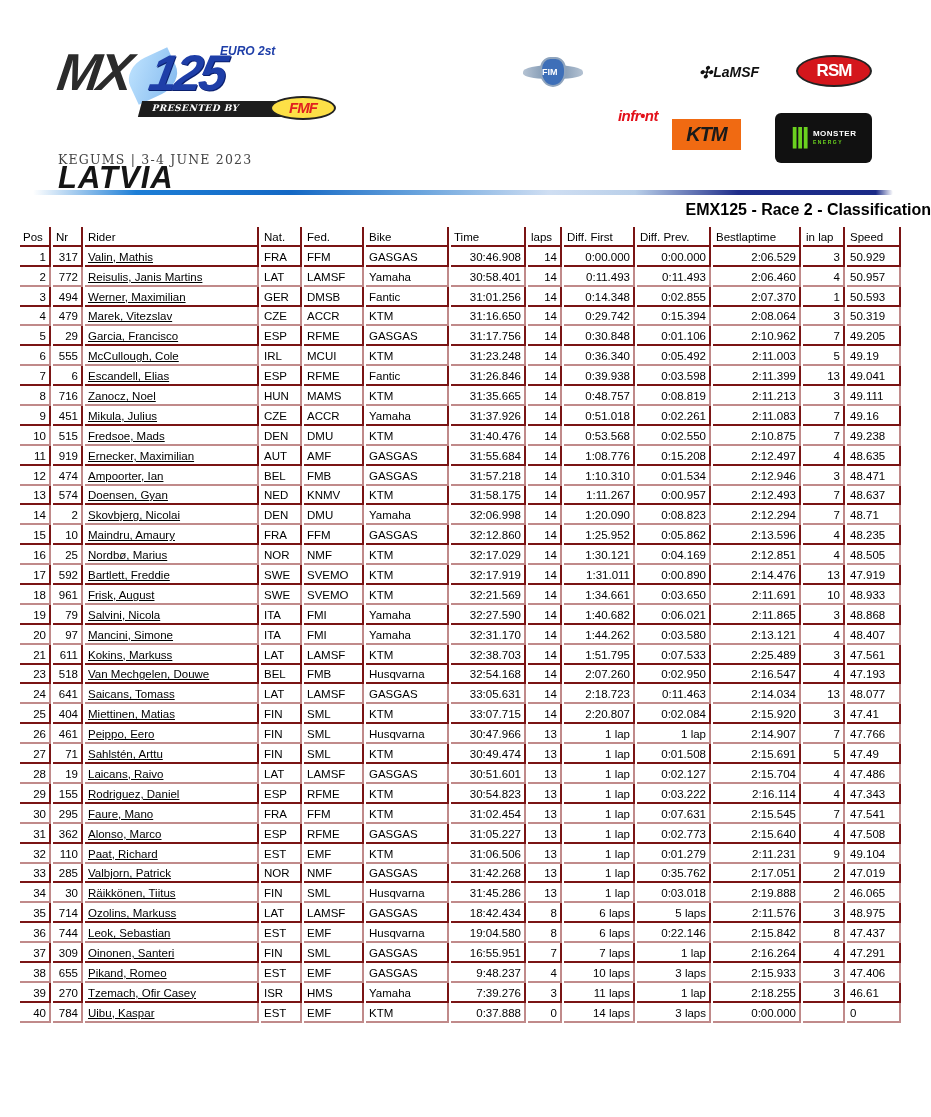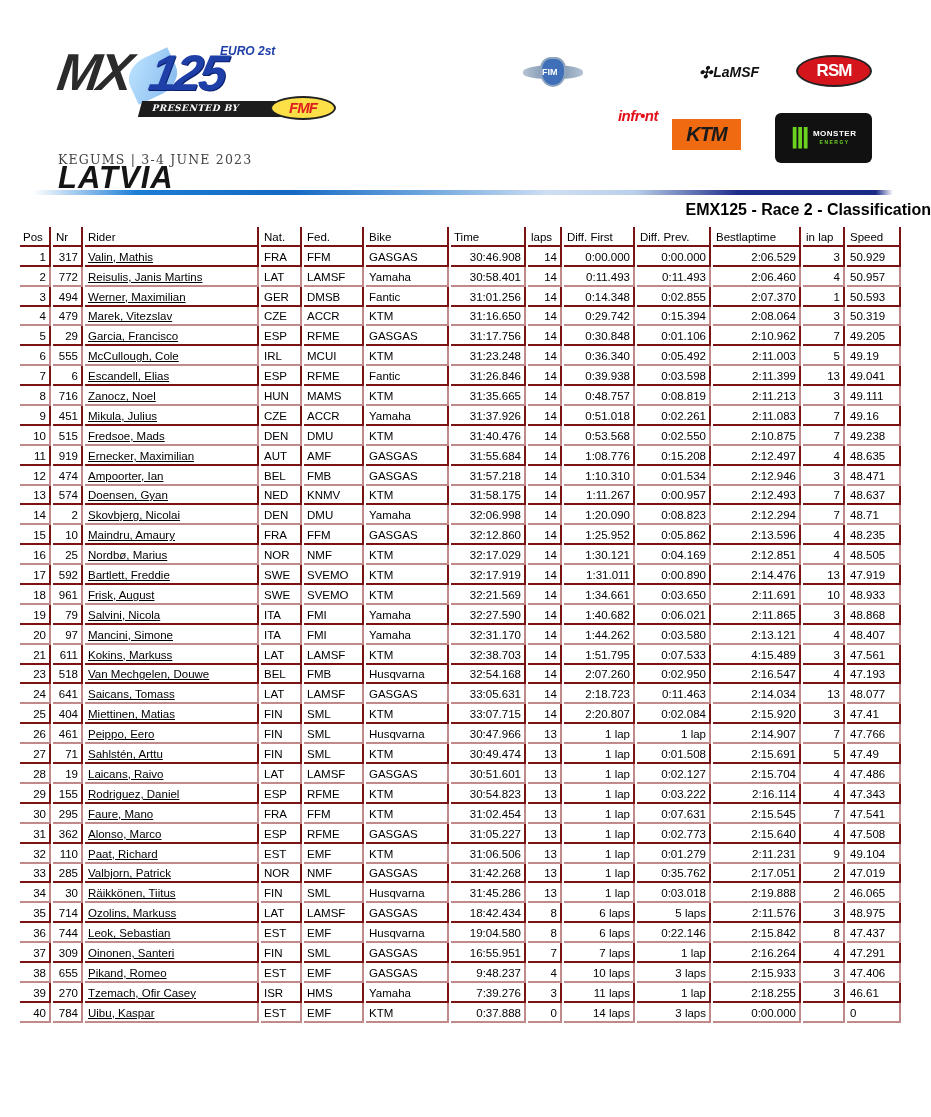--- a/index.html
+++ b/index.html
@@ -69,21 +69,21 @@
     font-weight: 700; font-style: italic; font-size: 14px; }
   .lamsf .glyph { font-size: 16px; margin-right: 1px; }
   .rsm { left: 796px; top: 55px; width: 76px; height: 32px; background: #d4161c;
     border-radius: 50%; border: 2px solid #222; color: #fff; font-weight: 900;
     font-size: 17px; letter-spacing: -1px; }
   .ktm { left: 672px; top: 119px; width: 69px; height: 31px; background: #f06a12;
     color: #1a1a1a; font-weight: 900; font-style: italic; font-size: 20px; letter-spacing: -1px; }
   .monster { left: 775px; top: 113px; width: 97px; height: 50px; background: #111;
     border-radius: 6px; color: #fff; font-size: 8px; font-weight: 700; }
   .monster .m { color: #6bd21f; font-size: 28px; font-weight: 900; margin-right: 3px; }
-  .monster .txt { display: flex; flex-direction: column; line-height: 9px; letter-spacing: .5px; align-items: center; }
+  .monster .txt { display: flex; flex-direction: column; line-height: 9px; letter-spacing: .5px; }
   .monster .txt .energy { color: #6bd21f; font-size: 5px; letter-spacing: 1.5px; }
 
   .divider {
     position: absolute; left: 33px; top: 190px; width: 860px; height: 5px;
     background: linear-gradient(90deg, rgba(20,110,210,0) 0%, #1d7ed6 12%, #1468c4 30%, #6aa4dd 45%, rgba(160,190,230,.5) 60%, #b9cfe9 70%, #1f2d8a 82%, #1a2a87 98%, rgba(26,42,135,0) 100%);
     border-radius: 3px;
   }
 
   .title {
     position: absolute; left: 0; top: 201px; width: 931px; text-align: right;
@@ -481,21 +481,21 @@
         <td class="r">21</td>
         <td class="r">611</td>
         <td class="l"><span class="rider-link">Kokins, Markuss</span></td>
         <td class="l">LAT</td>
         <td class="l">LAMSF</td>
         <td class="l">KTM</td>
         <td class="r">32:38.703</td>
         <td class="r">14</td>
         <td class="r">1:51.795</td>
         <td class="r">0:07.533</td>
-        <td class="r">4:15.489</td>
+        <td class="r">2:25.489</td>
         <td class="r">3</td>
         <td class="l">47.561</td>
       </tr>
       <tr>
         <td class="r">23</td>
         <td class="r">518</td>
         <td class="l"><span class="rider-link">Van Mechgelen, Douwe</span></td>
         <td class="l">BEL</td>
         <td class="l">FMB</td>
         <td class="l">Husqvarna</td>

